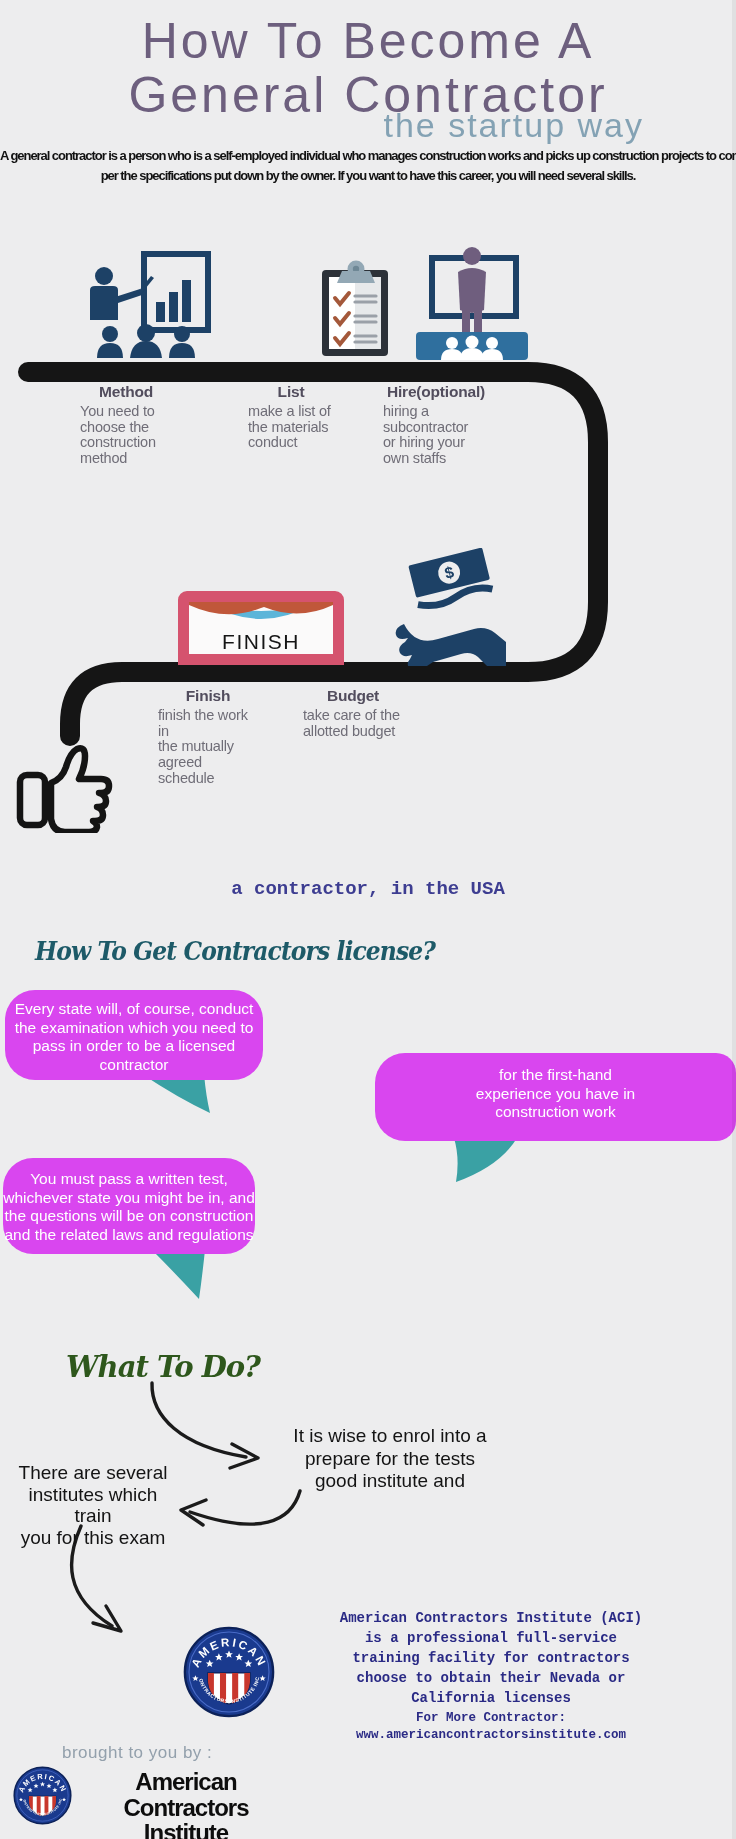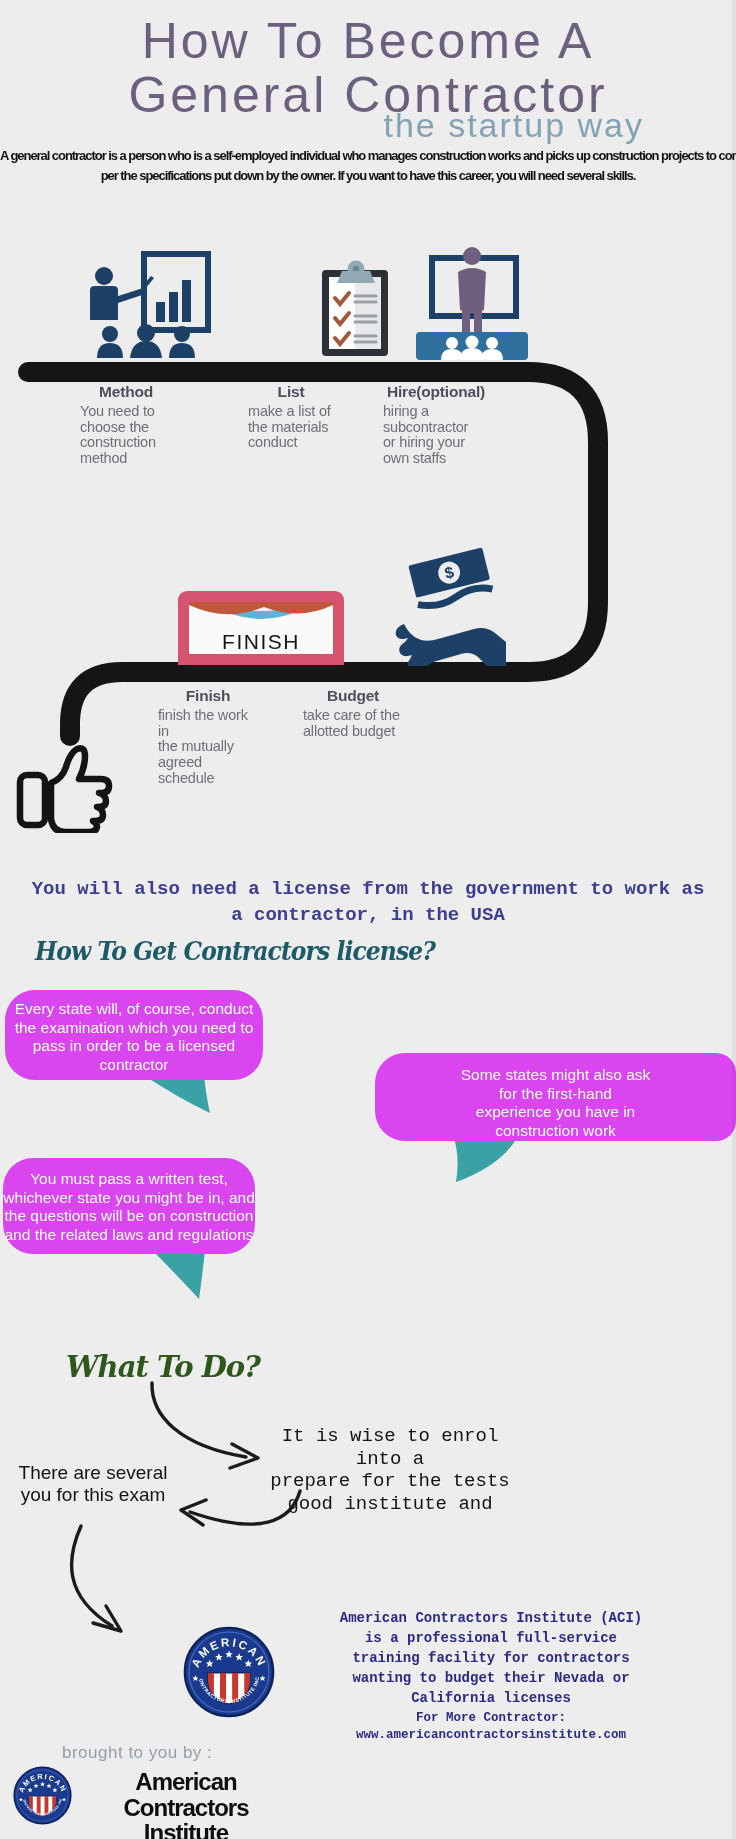--- a/index.html
+++ b/index.html
@@ -37,21 +37,21 @@
           font-size:15.5px;line-height:18.5px;border-radius:30px;box-sizing:border-box;}
   #bubble1{left:5px;top:990px;width:258px;height:90px;padding-top:10px;}
   #bubble2{left:375px;top:1053px;width:361px;height:88px;padding-top:13px;border-radius:30px 20px 20px 30px;}
   #bubble3{left:3px;top:1158px;width:252px;height:96px;padding-top:12px;}
   .tail{position:absolute;}
 
   #todo-heading{top:1350px;left:66px;font-family:"DejaVu Serif",serif;font-style:italic;
                 font-weight:bold;font-size:29px;letter-spacing:-1px;color:#2e571c;white-space:nowrap;}
 
   .note{position:absolute;text-align:center;color:#141414;}
-  #note1{left:262px;top:1425px;width:256px;font-size:19px;line-height:22.5px;font-family:Liberation Mono, monospace;}
+  #note1{left:262px;top:1425px;width:256px;font-size:19px;line-height:22.5px;}
   #note2{left:12px;top:1462px;width:162px;font-size:19px;line-height:21.5px;}
 
   #aci-about{left:255px;top:1608px;width:472px;text-align:center;
              font-family:"Liberation Mono",monospace;font-weight:bold;font-size:14px;
              line-height:20px;color:#2a2a85;}
   #aci-info{left:255px;top:1710px;width:472px;text-align:center;
             font-family:"Liberation Mono",monospace;font-weight:bold;font-size:12.5px;
             line-height:17px;color:#2a2a85;}
 
   #brought{left:62px;top:1743px;font-size:17px;color:#93a0ac;letter-spacing:0.5px;}
@@ -230,40 +230,38 @@
   </div>
 
   <svg class="abs" style="left:14px;top:735px" width="106" height="98" viewBox="0 0 106 98">
     <g fill="none" stroke="#141414" stroke-width="6.5" stroke-linejoin="round" stroke-linecap="round">
       <rect x="6" y="40" width="25" height="50" rx="7"></rect>
       <path d="M37,84 V48 Q48,44 52,32 Q56,18 63,14 Q71,11 71,21 Q71,32 65,44 L87,44 Q95,44 95,51 Q95,58 87,58 L85,58 Q92,60 92,66 Q92,72 84,72 L83,72 Q89,74 89,80 Q89,86 81,86 L79,86 Q83,88 83,92 Q82,97 75,97 L51,97 Q39,97 37,84 Z"></path>
     </g>
   </svg>
 
   <div class="abs" id="license-note">
-    <div>You will also need a license from the government to work as</div>
     <div>a contractor, in the USA</div>
   </div>
   <div class="abs" id="license-heading">How To Get Contractors license?</div>
 
   <svg class="tail" style="left:138px;top:1072px" width="78" height="44" viewBox="0 0 78 44">
     <path d="M4,2 L66,2 Q68,24 72,41 Q40,26 4,2 Z" fill="#3aa1a4"></path>
   </svg>
   <div class="bubble" id="bubble1">
     <div>Every state will, of course, conduct</div>
     <div>the examination which you need to</div>
     <div>pass in order to be a licensed</div>
     <div>contractor</div>
   </div>
 
   <svg class="tail" style="left:446px;top:1136px" width="74" height="48" viewBox="0 0 74 48">
     <path d="M8,2 L71,2 Q54,30 10,46 Q14,22 8,2 Z" fill="#3aa1a4"></path>
   </svg>
   <div class="bubble" id="bubble2">
-    <div>Some states might also ask</div>
     <div>for the first-hand</div>
     <div>experience you have in</div>
     <div>construction work</div>
   </div>
 
   <svg class="tail" style="left:146px;top:1248px" width="62" height="54" viewBox="0 0 62 54">
     <path d="M6,2 L59,2 Q56,30 53,51 Q28,24 6,2 Z" fill="#3aa1a4"></path>
   </svg>
   <div class="bubble" id="bubble3">
     <div>You must pass a written test,</div>
@@ -285,31 +283,32 @@
     </g>
   </svg>
 
   <div class="note" id="note1">
     <div>It is wise to enrol into a</div>
     <div>prepare for the tests</div>
     <div>good institute and</div>
   </div>
   <div class="note" id="note2">
     <div>There are several</div>
+    <div>institutes which train</div>
     <div>you for this exam</div>
   </div>
 
   <svg class="abs" style="left:183px;top:1626px" width="92" height="92">
     <use href="#aci-badge"></use>
   </svg>
   <div class="abs" id="aci-about">
     <div>American Contractors Institute (ACI)</div>
     <div>is a professional full-service</div>
     <div>training facility for contractors</div>
-    <div>wanting to budget their Nevada or</div>
+    <div>choose to obtain their Nevada or</div>
     <div>California licenses</div>
   </div>
   <div class="abs" id="aci-info">
     <div>For More Contractor:</div>
     <div>www.americancontractorsinstitute.com</div>
   </div>
 
   <div class="abs" id="brought">brought to you by :</div>
   <svg class="abs" style="left:13px;top:1766px" width="59" height="59">
     <use href="#aci-badge"></use>

